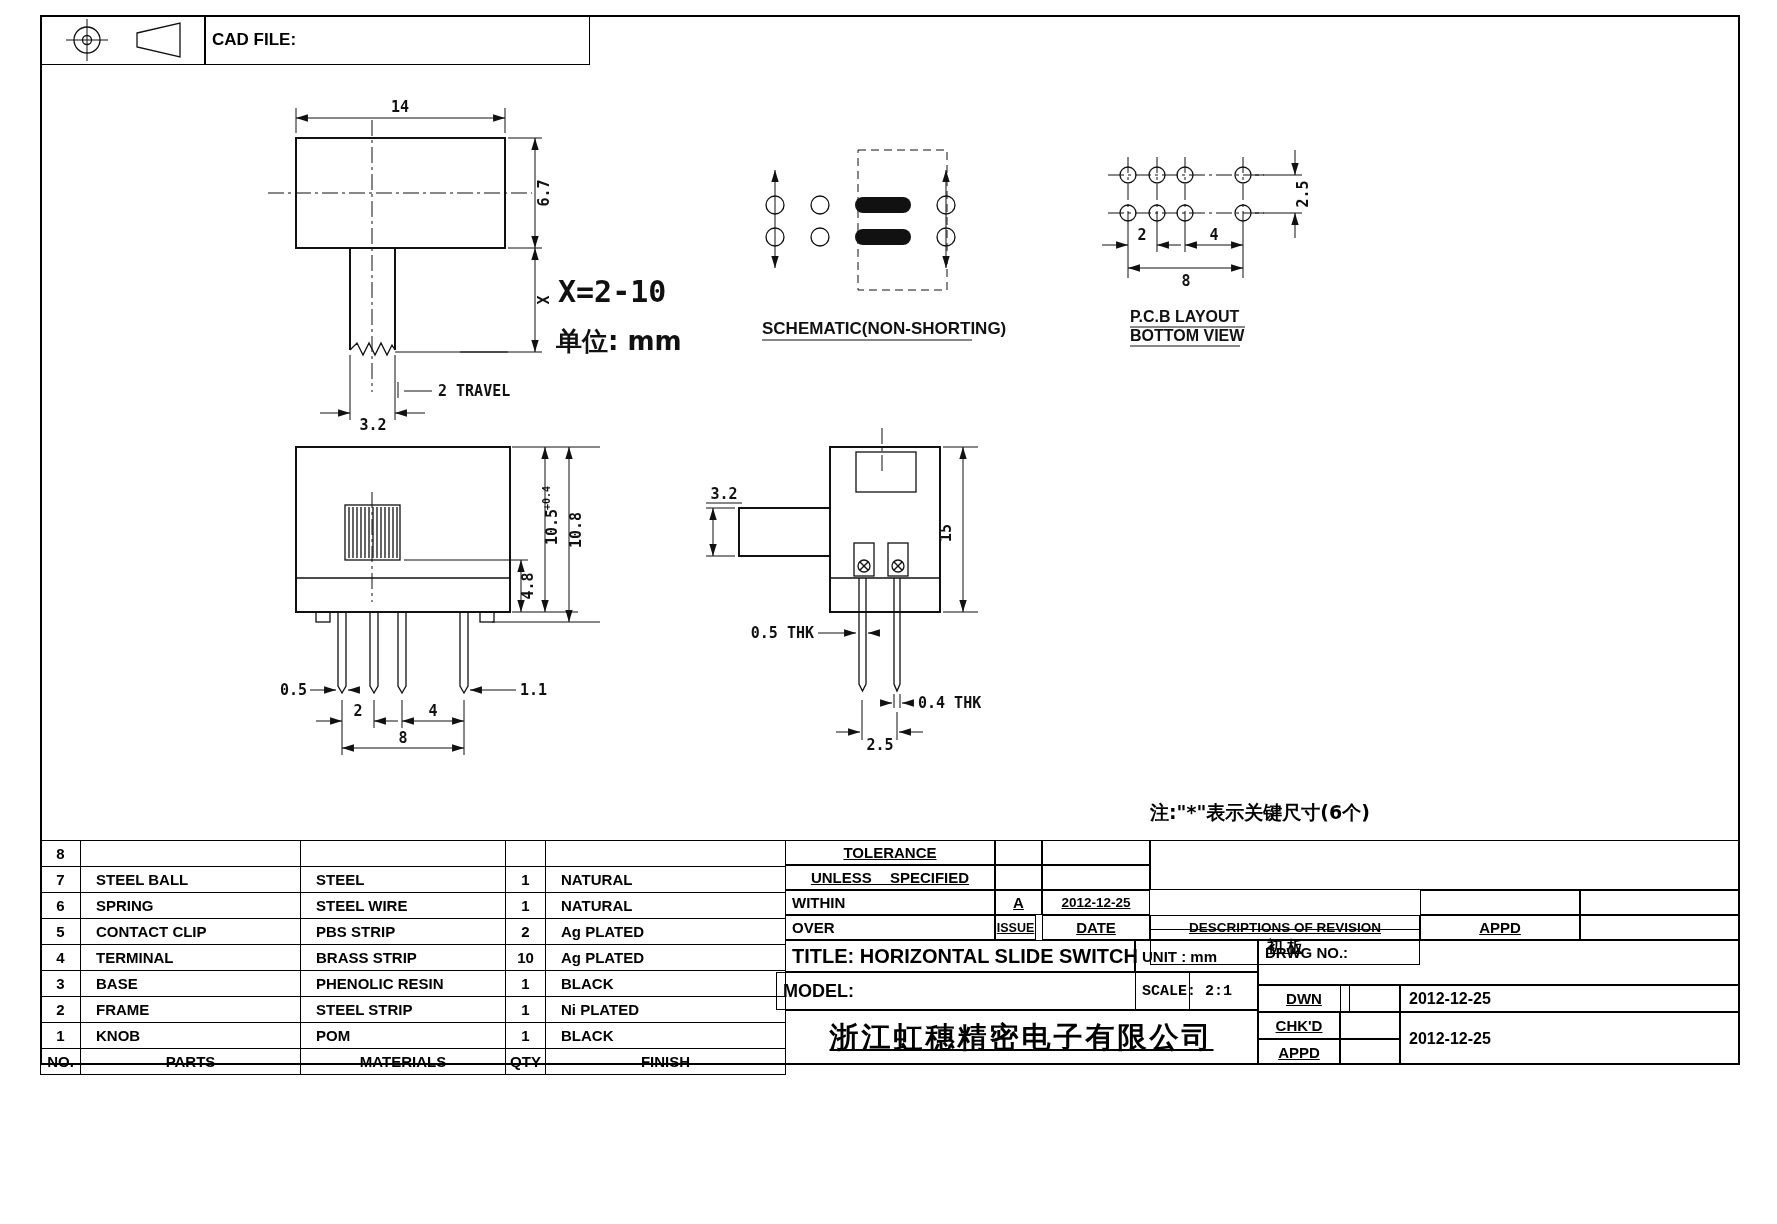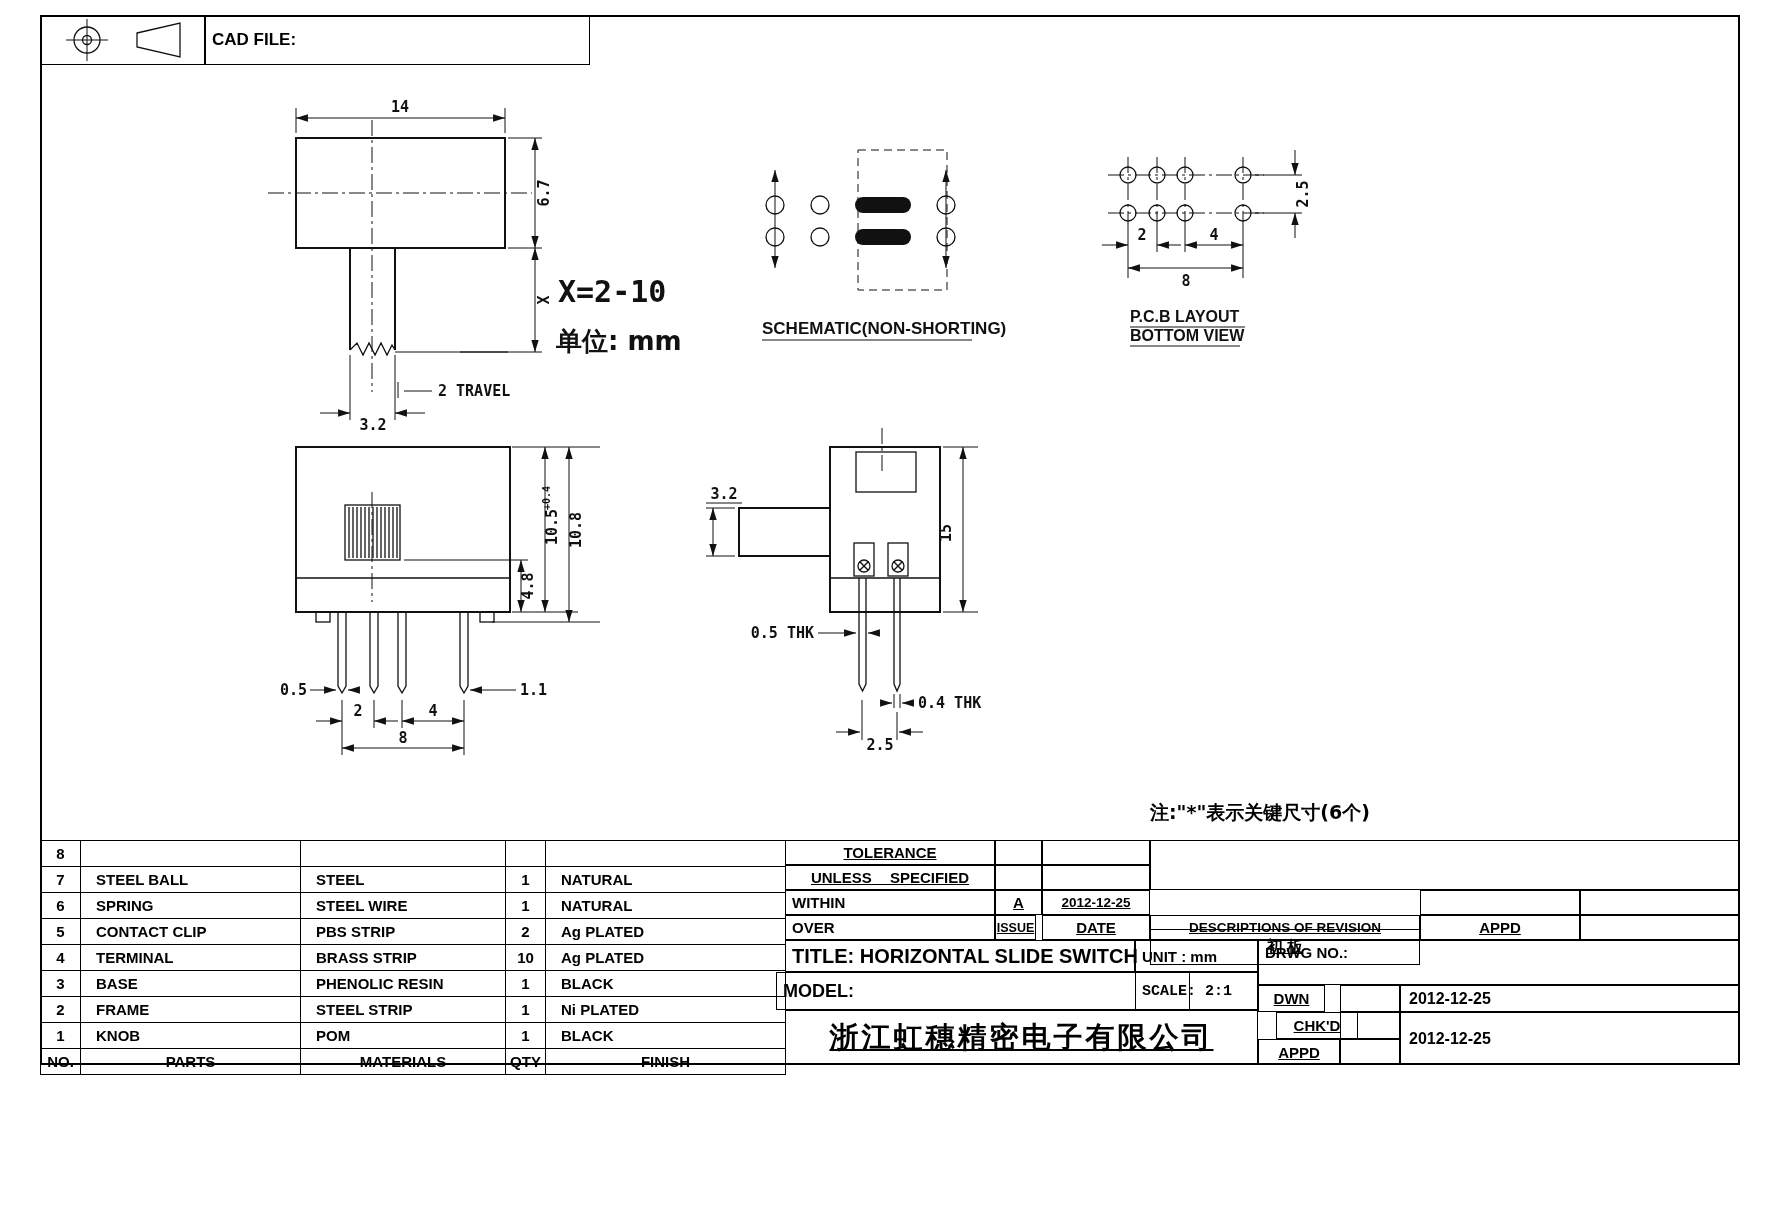--- a/index.html
+++ b/index.html
@@ -142,24 +142,24 @@
   <div class="cell center" style="left:1420px;top:915px;width:160px;height:25px;">APPD</div>
   <div class="cell" style="left:1580px;top:915px;width:160px;height:25px;"></div>
 
   <div class="cell pad f20" style="left:785px;top:940px;width:350px;height:32px;">TITLE: HORIZONTAL SLIDE SWITCH</div>
   <div class="cell pad" style="left:1135px;top:940px;width:123px;height:32px;">UNIT : mm</div>
   <div class="cell pad f18" style="left:776px;top:972px;width:414px;height:38px;">MODEL:</div>
   <div class="cell pad" style="left:1135px;top:972px;width:123px;height:38px;font-family:Liberation Mono, monospace;">SCALE: 2:1</div>
   <div class="cell center company" style="left:785px;top:1010px;width:473px;height:55px;">浙江虹穗精密电子有限公司</div>
 
   <div class="cell pad top" style="left:1258px;top:940px;width:482px;height:45px;">DRWG NO.:</div>
-  <div class="cell center" style="left:1258px;top:985px;width:67px;height:27px;">DWN</div>
+  <div class="cell center" style="left:1258px;top:985px;width:92px;height:27px;">DWN</div>
   <div class="cell" style="left:1340px;top:985px;width:60px;height:27px;"></div>
   <div class="cell f16" style="left:1400px;top:985px;width:340px;height:27px;padding-left:8px;">2012-12-25</div>
-  <div class="cell center" style="left:1258px;top:1012px;width:82px;height:27px;margin-left:18px;">CHK'D</div>
+  <div class="cell center" style="left:1258px;top:1012px;width:82px;height:27px;">CHK'D</div>
   <div class="cell" style="left:1340px;top:1012px;width:60px;height:27px;"></div>
   <div class="cell center" style="left:1258px;top:1039px;width:82px;height:26px;">APPD</div>
   <div class="cell" style="left:1340px;top:1039px;width:60px;height:26px;"></div>
   <div class="cell f16" style="left:1400px;top:1012px;width:340px;height:53px;padding-left:8px;">2012-12-25</div>
 
   <div class="note">注:"*"表示关键尺寸(6个)</div>
 
   <svg class="draw" width="1777" height="1224" viewBox="0 0 1777 1224">
     <defs>
       <marker id="arr" viewBox="0 0 12 8" markerWidth="13" markerHeight="9" refX="11.5" refY="4" orient="auto-start-reverse">

